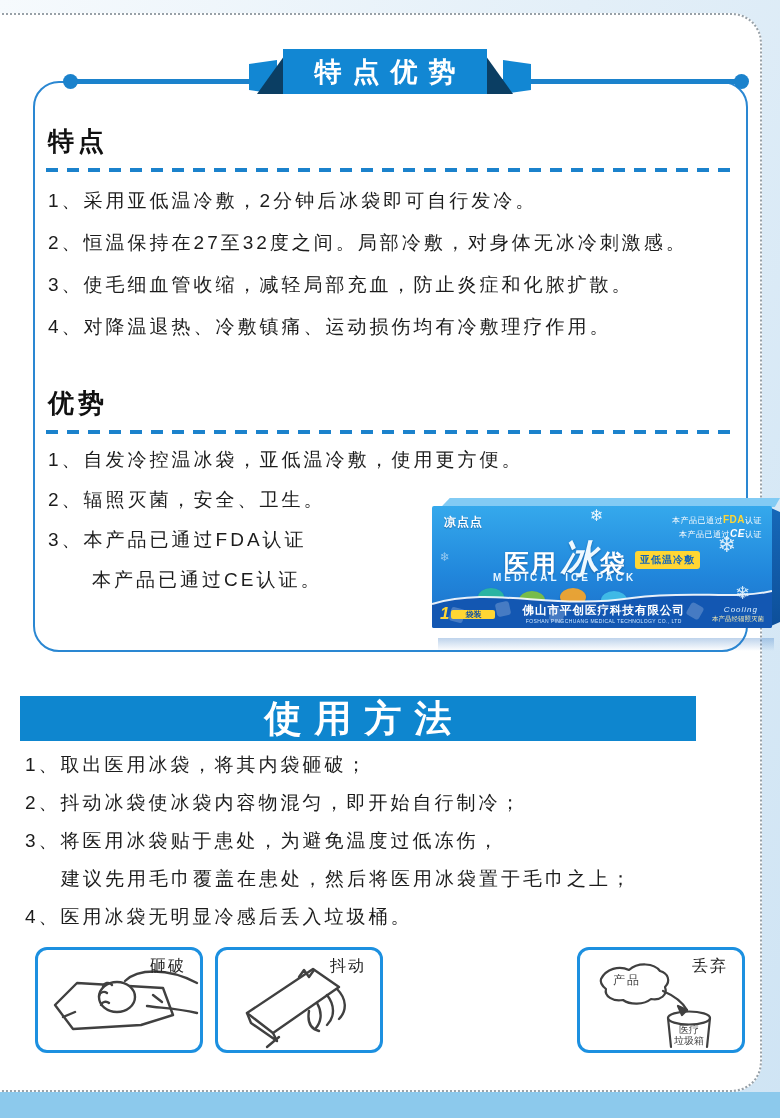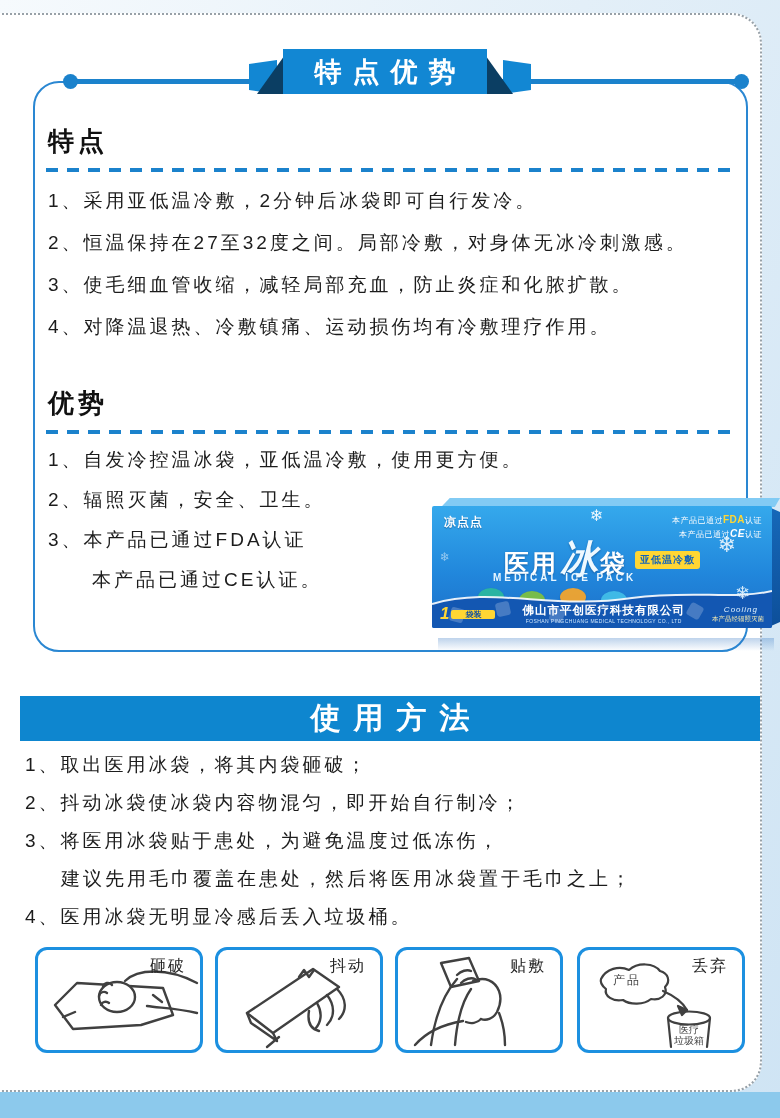--- a/index.html
+++ b/index.html
@@ -88,23 +88,23 @@
   .snow.s3 { right:22px; bottom:24px; font-size:18px; color:rgba(230,245,255,.9); }
   .snow.s4 { left:8px; top:44px; font-size:12px; color:rgba(255,255,255,.5); }
   .cooling { position:absolute; right:14px; bottom:14px; font-size:8px; font-style:italic;
              color:#dff1ff; letter-spacing:1px; }
   .cube { position:absolute; width:14px; height:14px; background:rgba(255,255,255,.22);
           border-radius:3px; transform:rotate(15deg); bottom:6px; }
   .c1{left:18px;} .c2{left:64px; bottom:12px; transform:rotate(-12deg);}
   .c3{left:118px;} .c4{right:70px; bottom:10px; transform:rotate(30deg);}
 
   
-  .usage-banner { position:absolute; left:20px; top:696px; width:740px; height:45px;
+  .usage-banner { position:absolute; left:20px; top:696px; width:676px; height:45px;
                   background:#0e86cf; color:#fff; display:flex; align-items:center;
-                  justify-content:center; font-size:30px; font-weight:bold;
+                  justify-content:center; font-size:37px; font-weight:bold;
                   letter-spacing:13px; text-indent:13px; }
   .steps { position:absolute; left:25px; top:746px; font-size:19px; letter-spacing:3px;
            line-height:38px; color:#1c1c1c; }
   .steps .indent { padding-left:36px; }
 
   
   .ibox { position:absolute; top:947px; width:168px; height:106px; background:#fff;
           border:3px solid #1c90e0; border-radius:12px; }
   .ib1{left:35px;} .ib2{left:215px;} .ib3{left:395px;} .ib4{left:577px;}
   .ibox .label { position:absolute; top:6px; right:14px; font-size:16px; letter-spacing:2px;
@@ -225,34 +225,20 @@
       <path d="M78,24 l5,-7 l5,7 l5,-7"></path>
       <path d="M96,50 c6,10 4,20 -2,26"></path>
       <path d="M106,42 c8,10 8,22 0,30"></path>
       <path d="M116,36 c10,10 10,22 2,30"></path>
       <path d="M88,58 c-2,12 2,18 10,20"></path>
       <path d="M58,84 l-12,10"></path>
     </svg>
     <span class="label">抖动</span>
   </div>
 
-  <div class="ibox ib3">
-    <svg width="160" height="96" viewBox="0 0 160 96" fill="none" stroke="#404040" stroke-width="2.4" stroke-linecap="round" stroke-linejoin="round">
-      <path d="M40,10 L68,5 L78,28 L50,34 Z"></path>
-      <path d="M72,28 c12,-5 22,0 26,10 c3,8 1,15 -2,21 c-4,7 -11,9 -16,7"></path>
-      <path d="M80,66 c-4,4 -10,5 -15,3"></path>
-      <path d="M30,92 C34,62 42,42 56,26"></path>
-      <path d="M54,92 C56,68 60,50 70,36"></path>
-      <path d="M14,92 C28,76 50,70 62,68"></path>
-      <path d="M98,60 C102,70 104,80 104,92"></path>
-      <path d="M56,22 c4,-4 10,-6 14,-4"></path>
-      <path d="M60,30 c4,-4 10,-6 14,-4"></path>
-    </svg>
-    <span class="label">贴敷</span>
-  </div>
 
   <div class="ibox ib4">
     <svg width="160" height="96" viewBox="0 0 160 96" fill="none" stroke="#404040" stroke-width="2.2" stroke-linecap="round" stroke-linejoin="round">
       <path d="M18,26 c5,-10 18,-14 28,-9 c9,-8 25,-7 31,1 c8,2 11,10 5,16 c3,8 -5,14 -14,12 c-7,6 -21,6 -28,1 c-10,2 -19,-4 -17,-11 c-5,-4 -6,-7 -5,-10 Z"></path>
       <text x="44" y="31" font-size="12" fill="#404040" stroke="none" text-anchor="middle" letter-spacing="2">产品</text>
       <path d="M80,38 C94,44 100,50 104,57"></path>
       <path d="M104,57 l-9,-4 l4,9 z" fill="#404040"></path>
       <ellipse cx="106" cy="65" rx="21" ry="6.5"></ellipse>
       <path d="M85,65 L88,94"></path>
       <path d="M127,65 L124,94"></path>

